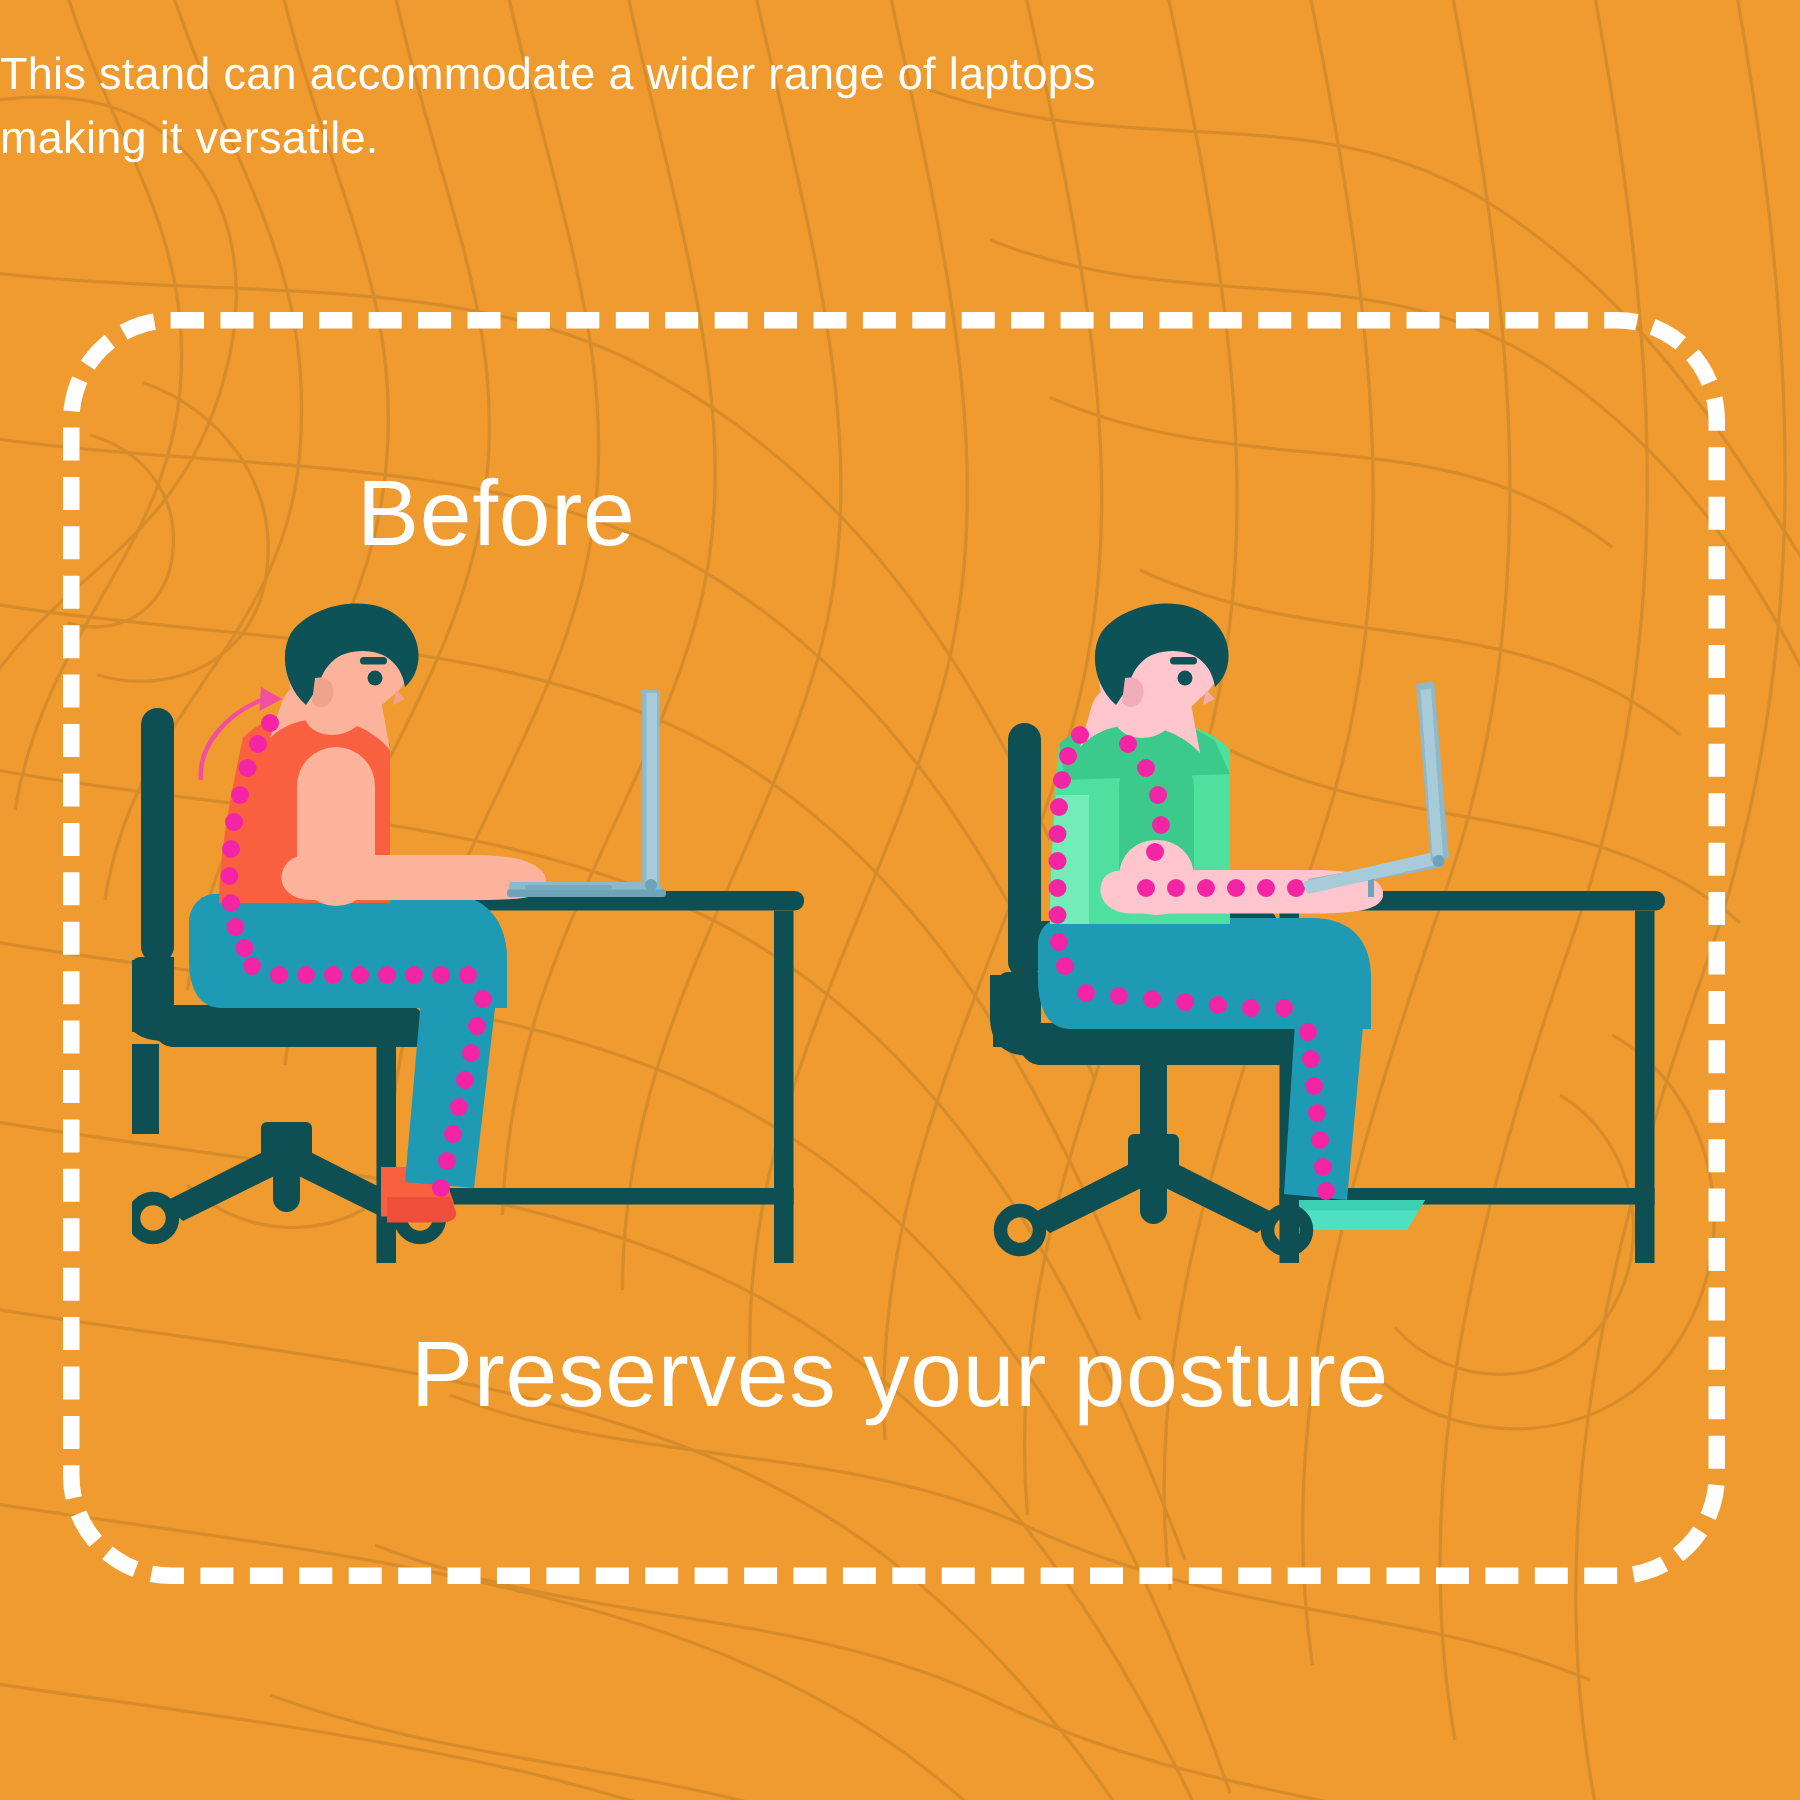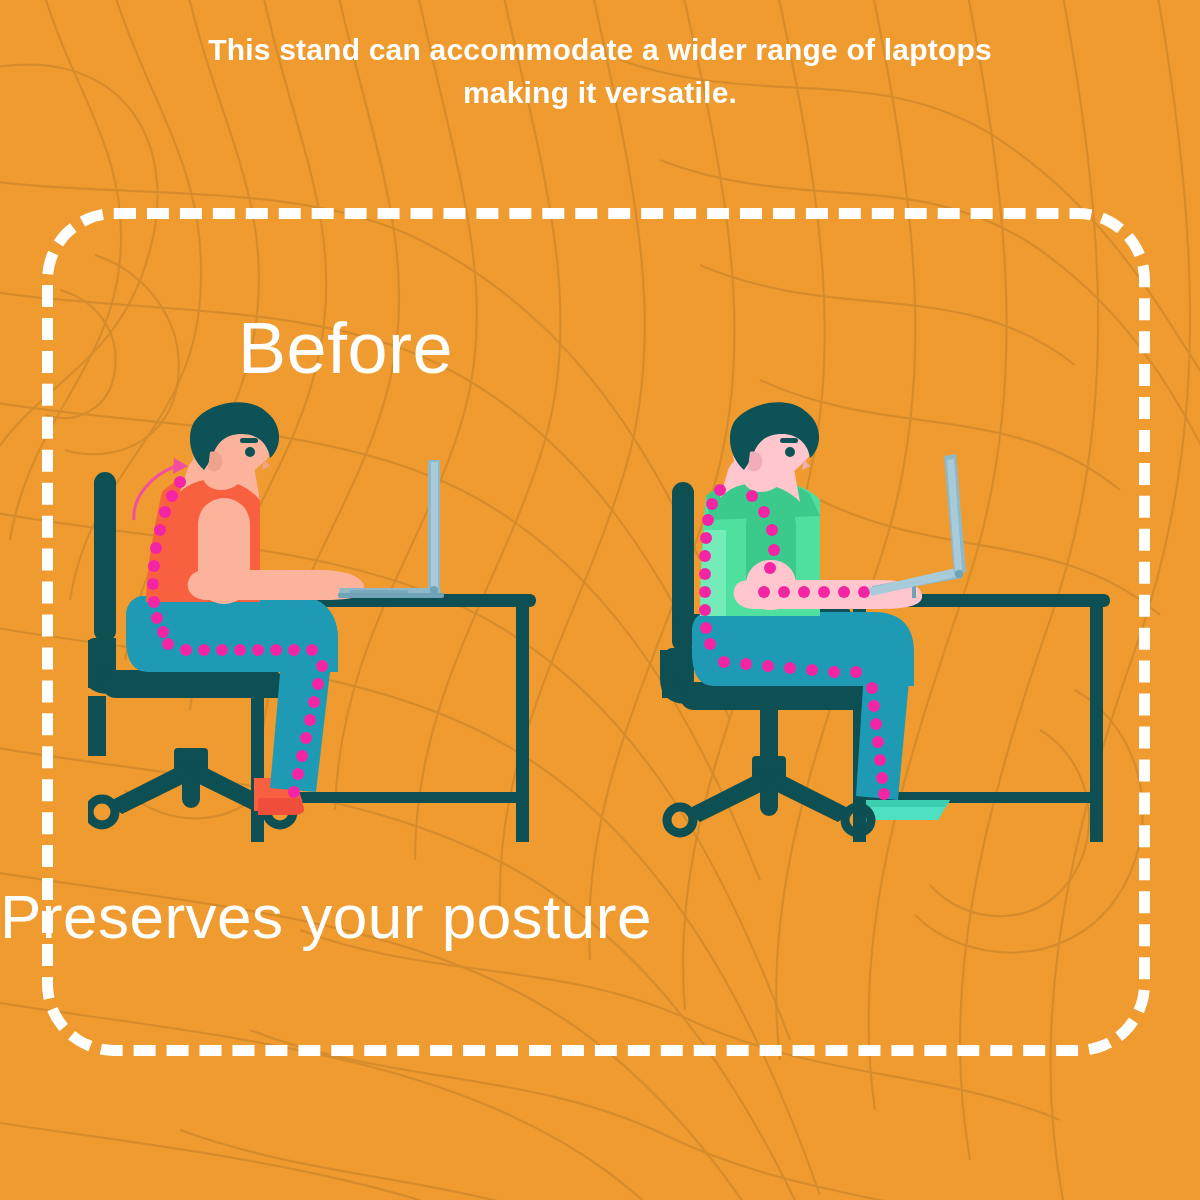--- a/index.html
+++ b/index.html
@@ -20,53 +20,54 @@
     inset: 0;
     width: 1200px;
     height: 1200px;
     pointer-events: none;
   }
   #headline {
     position: absolute;
     top: 28px;
     left: 0;
     width: 1200px;
-    text-align: center;
+    text-align: left;
     color: #ffffff;
     font-size: 30px;
     line-height: 1.44;
-    font-weight: 700;
+    font-weight: 400;
     letter-spacing: 0.2px;
     white-space: pre-line;
   }
   #dashed-frame {
     position: absolute;
     left: 42px;
     top: 208px;
     width: 1108px;
     height: 848px;
     border: 11px dashed #ffffff;
     border-radius: 72px;
     box-sizing: border-box;
   }
   .panel-label {
     position: absolute;
     color: #ffffff;
-    font-size: 72px;
+    font-size: 62px;
     font-weight: 300;
     letter-spacing: 0.5px;
     line-height: 1;
   }
   #label-before { left: 238px; top: 312px; }
   #label-after  { left: 808px; top: 312px; }
   #footer-text {
     position: absolute;
     left: 0;
     top: 886px;
     width: 1200px;
+    text-align: center;
     color: #ffffff;
     font-size: 62px;
     font-weight: 200;
     letter-spacing: 0.5px;
     line-height: 1;
   }
   .scene {
     position: absolute;
     top: 400px;
   }

